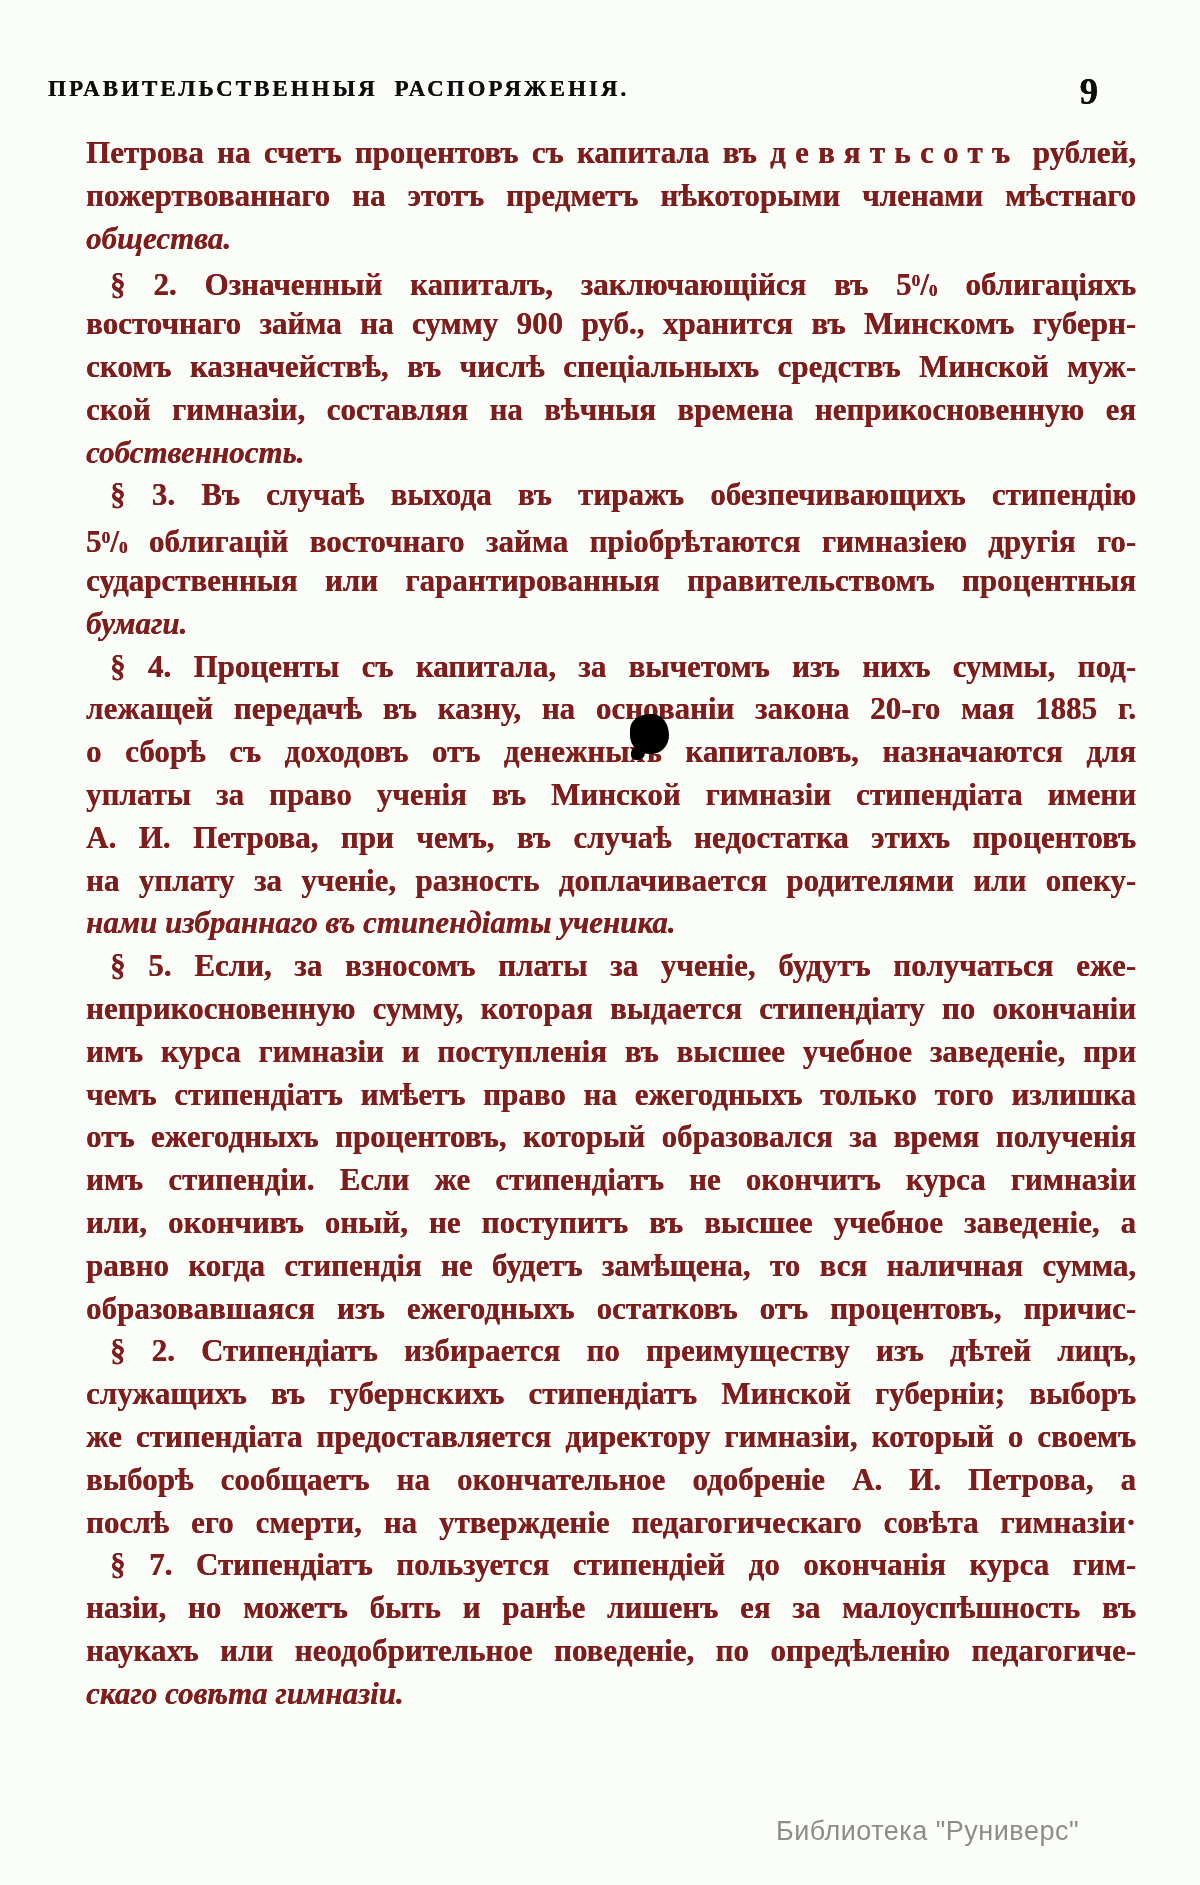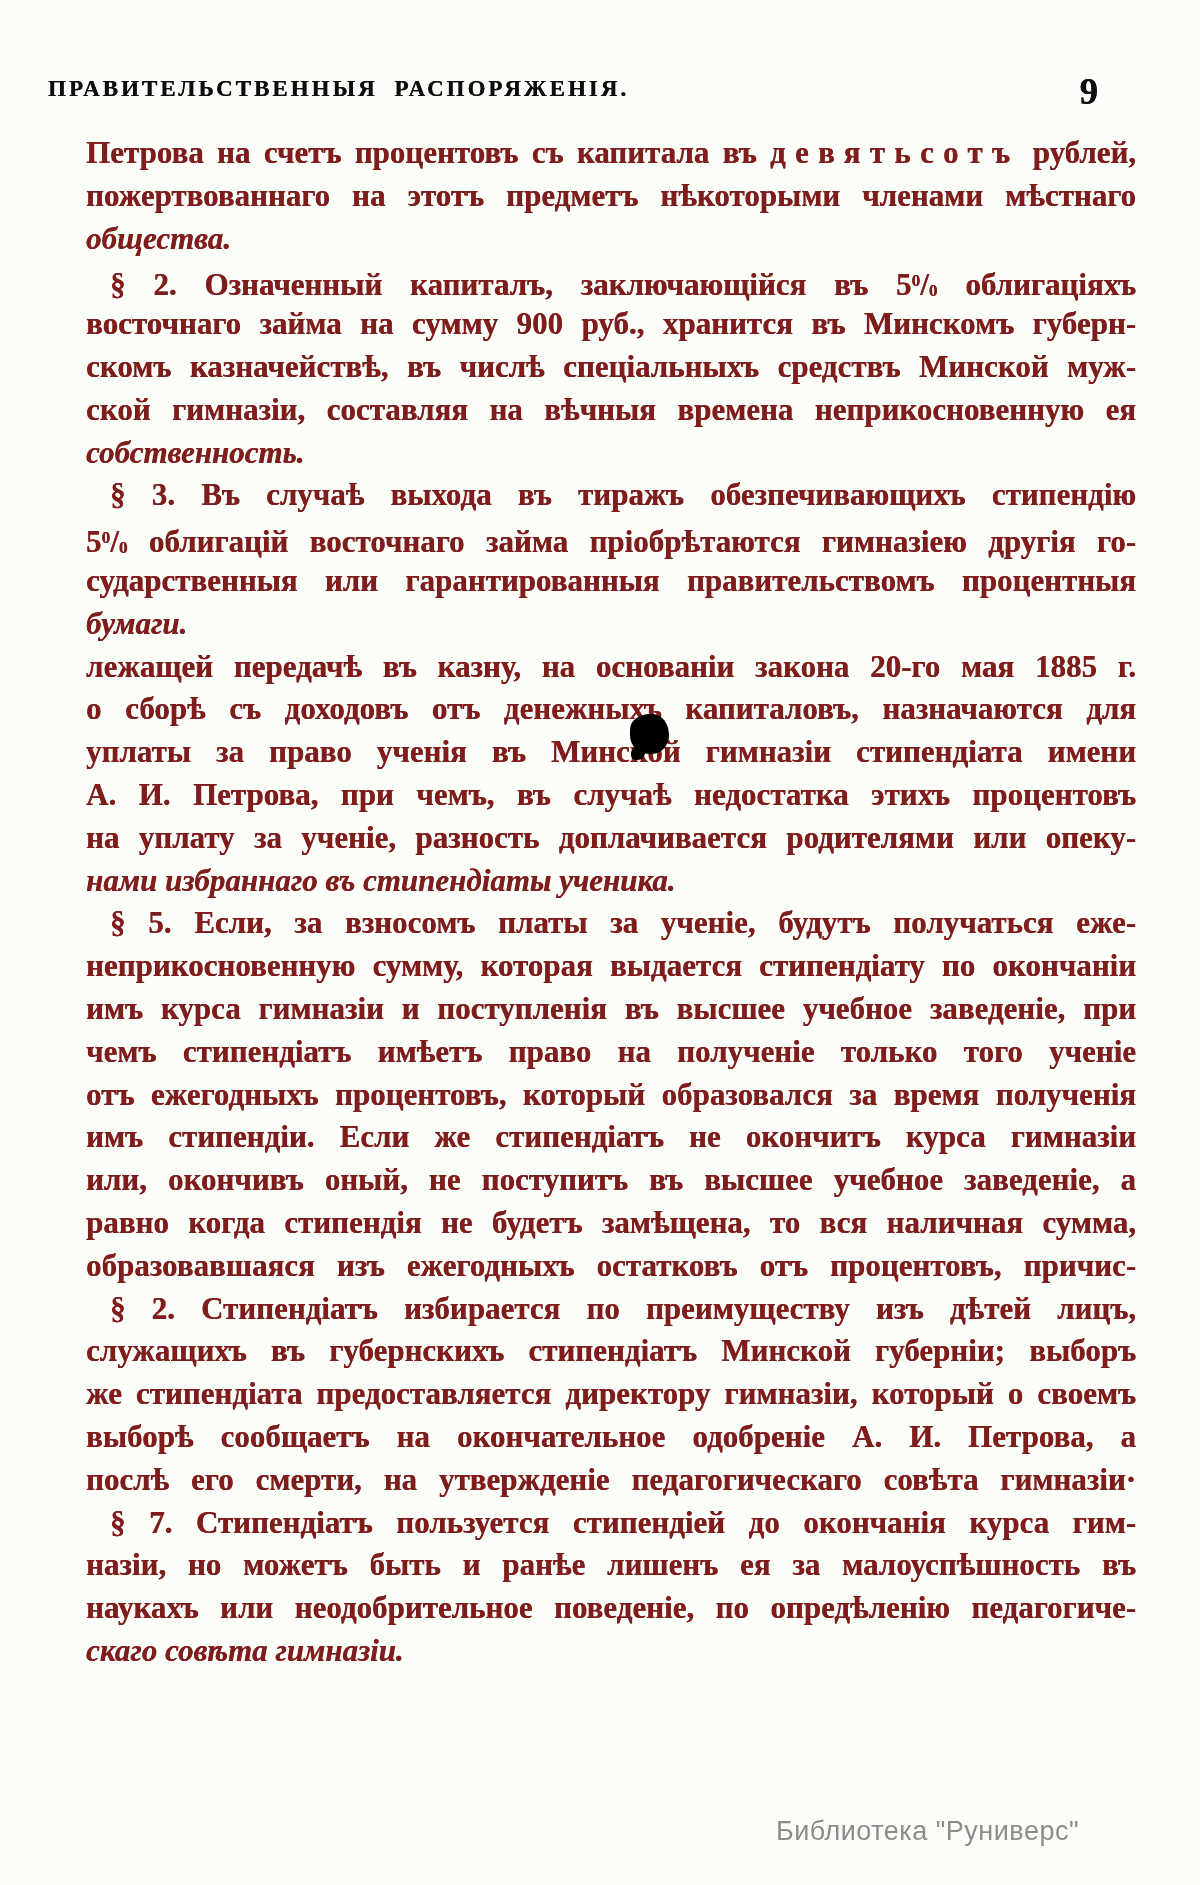--- a/index.html
+++ b/index.html
@@ -120,32 +120,33 @@
         <div class="line"><span>ской гимназіи, составляя на вѣчныя времена неприкосновенную ея</span></div>
         <div class="line short"><span>собственность.</span></div>
       </div>
       <div class="para">
         <div class="line indent"><span>§ 3. Въ случаѣ выхода въ тиражъ обезпечивающихъ стипендію</span></div>
         <div class="line"><span>5</span><span class="sup">0</span><span>/</span><span class="sub">0</span><span> облигацій восточнаго займа пріобрѣтаются гимназіею другія го-</span></div>
         <div class="line"><span>сударственныя или гарантированныя правительствомъ процентныя</span></div>
         <div class="line short"><span>бумаги.</span></div>
       </div>
       <div class="para">
+        <div class="line indent"><span>§ 4. Проценты съ капитала, за вычетомъ изъ нихъ суммы, под-</span></div>
         <div class="line"><span>лежащей передачѣ въ казну, на основаніи закона 20-го мая 1885 г.</span></div>
         <div class="line"><span>о сборѣ съ доходовъ отъ денежныхъ капиталовъ, назначаются для</span></div>
         <div class="line"><span>уплаты за право ученія въ Минской гимназіи стипендіата имени</span></div>
         <div class="line"><span>А. И. Петрова, при чемъ, въ случаѣ недостатка этихъ процентовъ</span></div>
         <div class="line"><span>на уплату за ученіе, разность доплачивается родителями или опеку-</span></div>
         <div class="line short"><span>нами избраннаго въ стипендіаты ученика.</span></div>
       </div>
       <div class="para">
         <div class="line indent"><span>§ 5. Если, за взносомъ платы за ученіе, будутъ получаться еже-</span></div>
         <div class="line"><span>неприкосновенную сумму, которая выдается стипендіату по окончаніи</span></div>
         <div class="line"><span>имъ курса гимназіи и поступленія въ высшее учебное заведеніе, при</span></div>
-        <div class="line"><span>чемъ стипендіатъ имѣетъ право на полученіе только того ученіе</span></div>
+        <div class="line"><span>чемъ стипендіатъ имѣетъ право на ежегодныхъ только того излишка</span></div>
         <div class="line"><span>отъ ежегодныхъ процентовъ, который образовался за время полученія</span></div>
         <div class="line"><span>имъ стипендіи. Если же стипендіатъ не окончитъ курса гимназіи</span></div>
         <div class="line"><span>или, окончивъ оный, не поступитъ въ высшее учебное заведеніе, а</span></div>
         <div class="line"><span>равно когда стипендія не будетъ замѣщена, то вся наличная сумма,</span></div>
         <div class="line"><span>образовавшаяся изъ ежегодныхъ остатковъ отъ процентовъ, причис-</span></div>
       </div>
       <div class="para">
         <div class="line indent"><span>§ 2. Стипендіатъ избирается по преимуществу изъ дѣтей лицъ,</span></div>
         <div class="line"><span>служащихъ въ губернскихъ стипендіатъ Минской губерніи; выборъ</span></div>
         <div class="line"><span>же стипендіата предоставляется директору гимназіи, который о своемъ</span></div>

